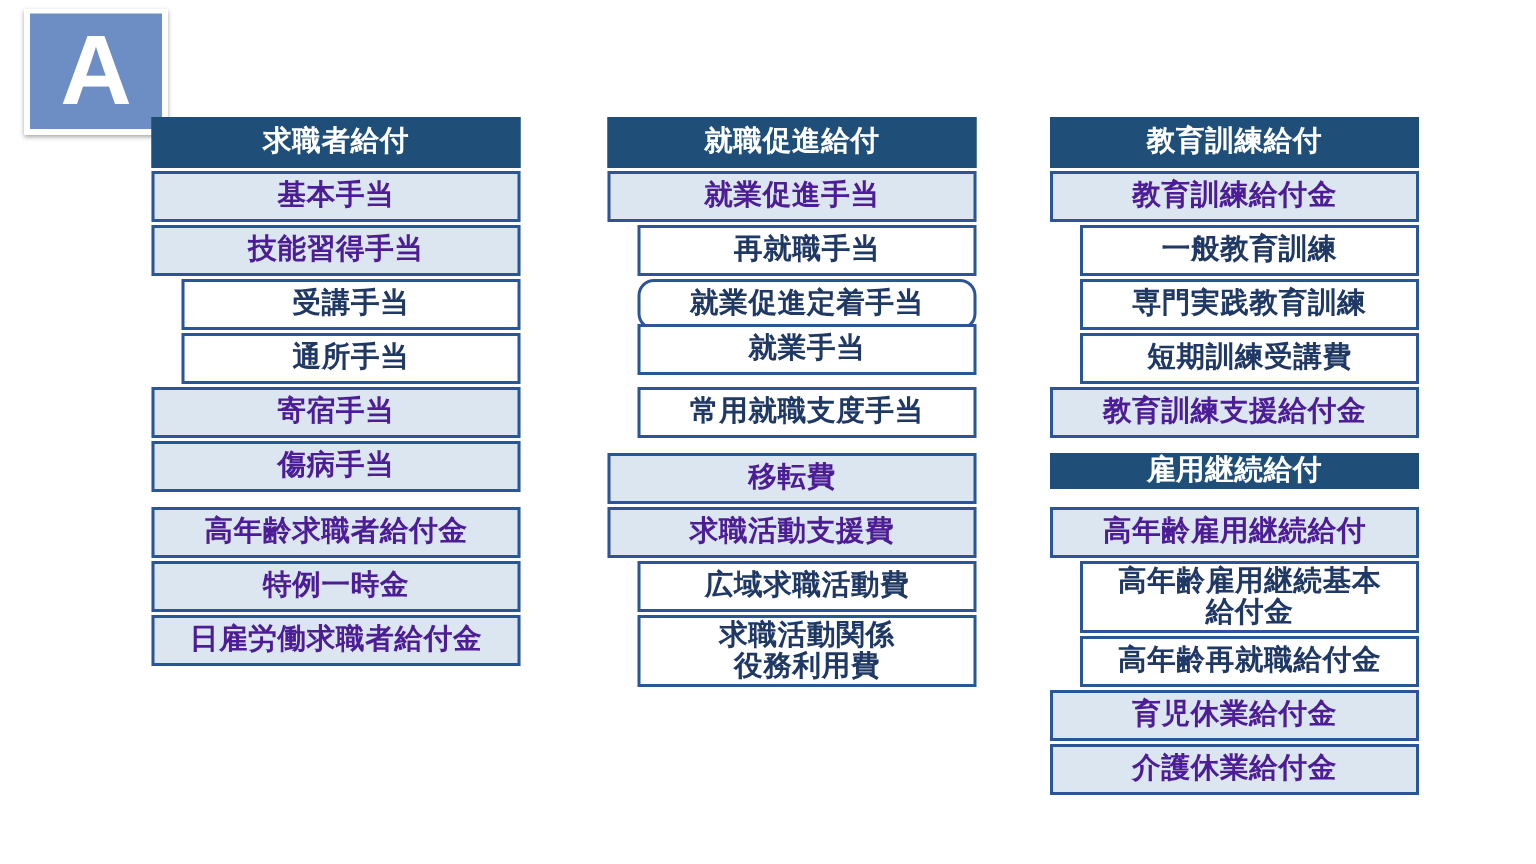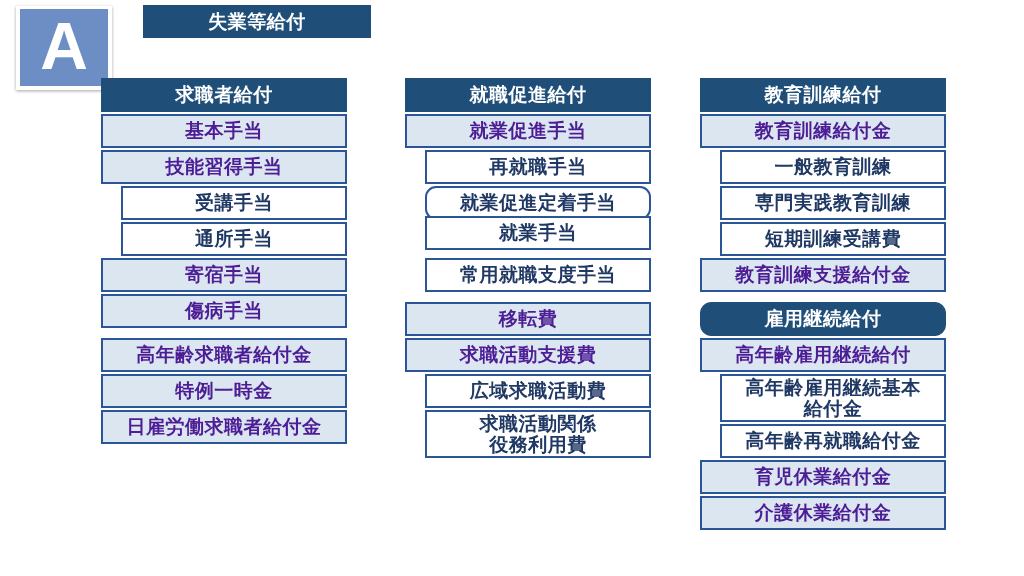--- a/index.html
+++ b/index.html
@@ -109,23 +109,20 @@
 
 <div id="canvas">
 
   <div class="logo-wrap">
     <div class="logo-shadow"></div>
     <div class="logo-square">
       <span class="logo-letter">A</span>
     </div>
   </div>
 
-  <div class="box title" id="root-title" style="left: 143px; top: 5px; width: 228px; height: 33px;">
-    <span class="label">失業等給付</span>
-  </div>
 
   <div id="columns-host">
       <div class="box title" style="left: 101px; top: 78px; width: 246px; height: 34px;">
         <span class="label">求職者給付</span>
       </div>
       <div class="box filled" style="left: 101px; top: 114px; width: 246px; height: 34px;">
         <span class="label">基本手当</span>
       </div>
       <div class="box filled" style="left: 101px; top: 150px; width: 246px; height: 34px;">
         <span class="label">技能習得手当</span>
@@ -193,21 +190,21 @@
       </div>
       <div class="box plain" style="left: 720px; top: 186px; width: 226px; height: 34px;">
         <span class="label">専門実践教育訓練</span>
       </div>
       <div class="box plain" style="left: 720px; top: 222px; width: 226px; height: 34px;">
         <span class="label">短期訓練受講費</span>
       </div>
       <div class="box filled" style="left: 700px; top: 258px; width: 246px; height: 34px;">
         <span class="label">教育訓練支援給付金</span>
       </div>
-      <div class="box title" style="left: 700px; top: 302px; width: 246px; height: 34px; border-radius: 11px;">
+      <div class="box title" style="left: 700px; top: 302px; width: 246px; height: 24px;">
         <span class="label">雇用継続給付</span>
       </div>
       <div class="box filled" style="left: 700px; top: 338px; width: 246px; height: 34px;">
         <span class="label">高年齢雇用継続給付</span>
       </div>
       <div class="box plain two-line" style="left: 720px; top: 374px; width: 226px; height: 48px;">
         <span class="label">高年齢雇用継続基本
 給付金</span>
       </div>
       <div class="box plain" style="left: 720px; top: 424px; width: 226px; height: 34px;">

